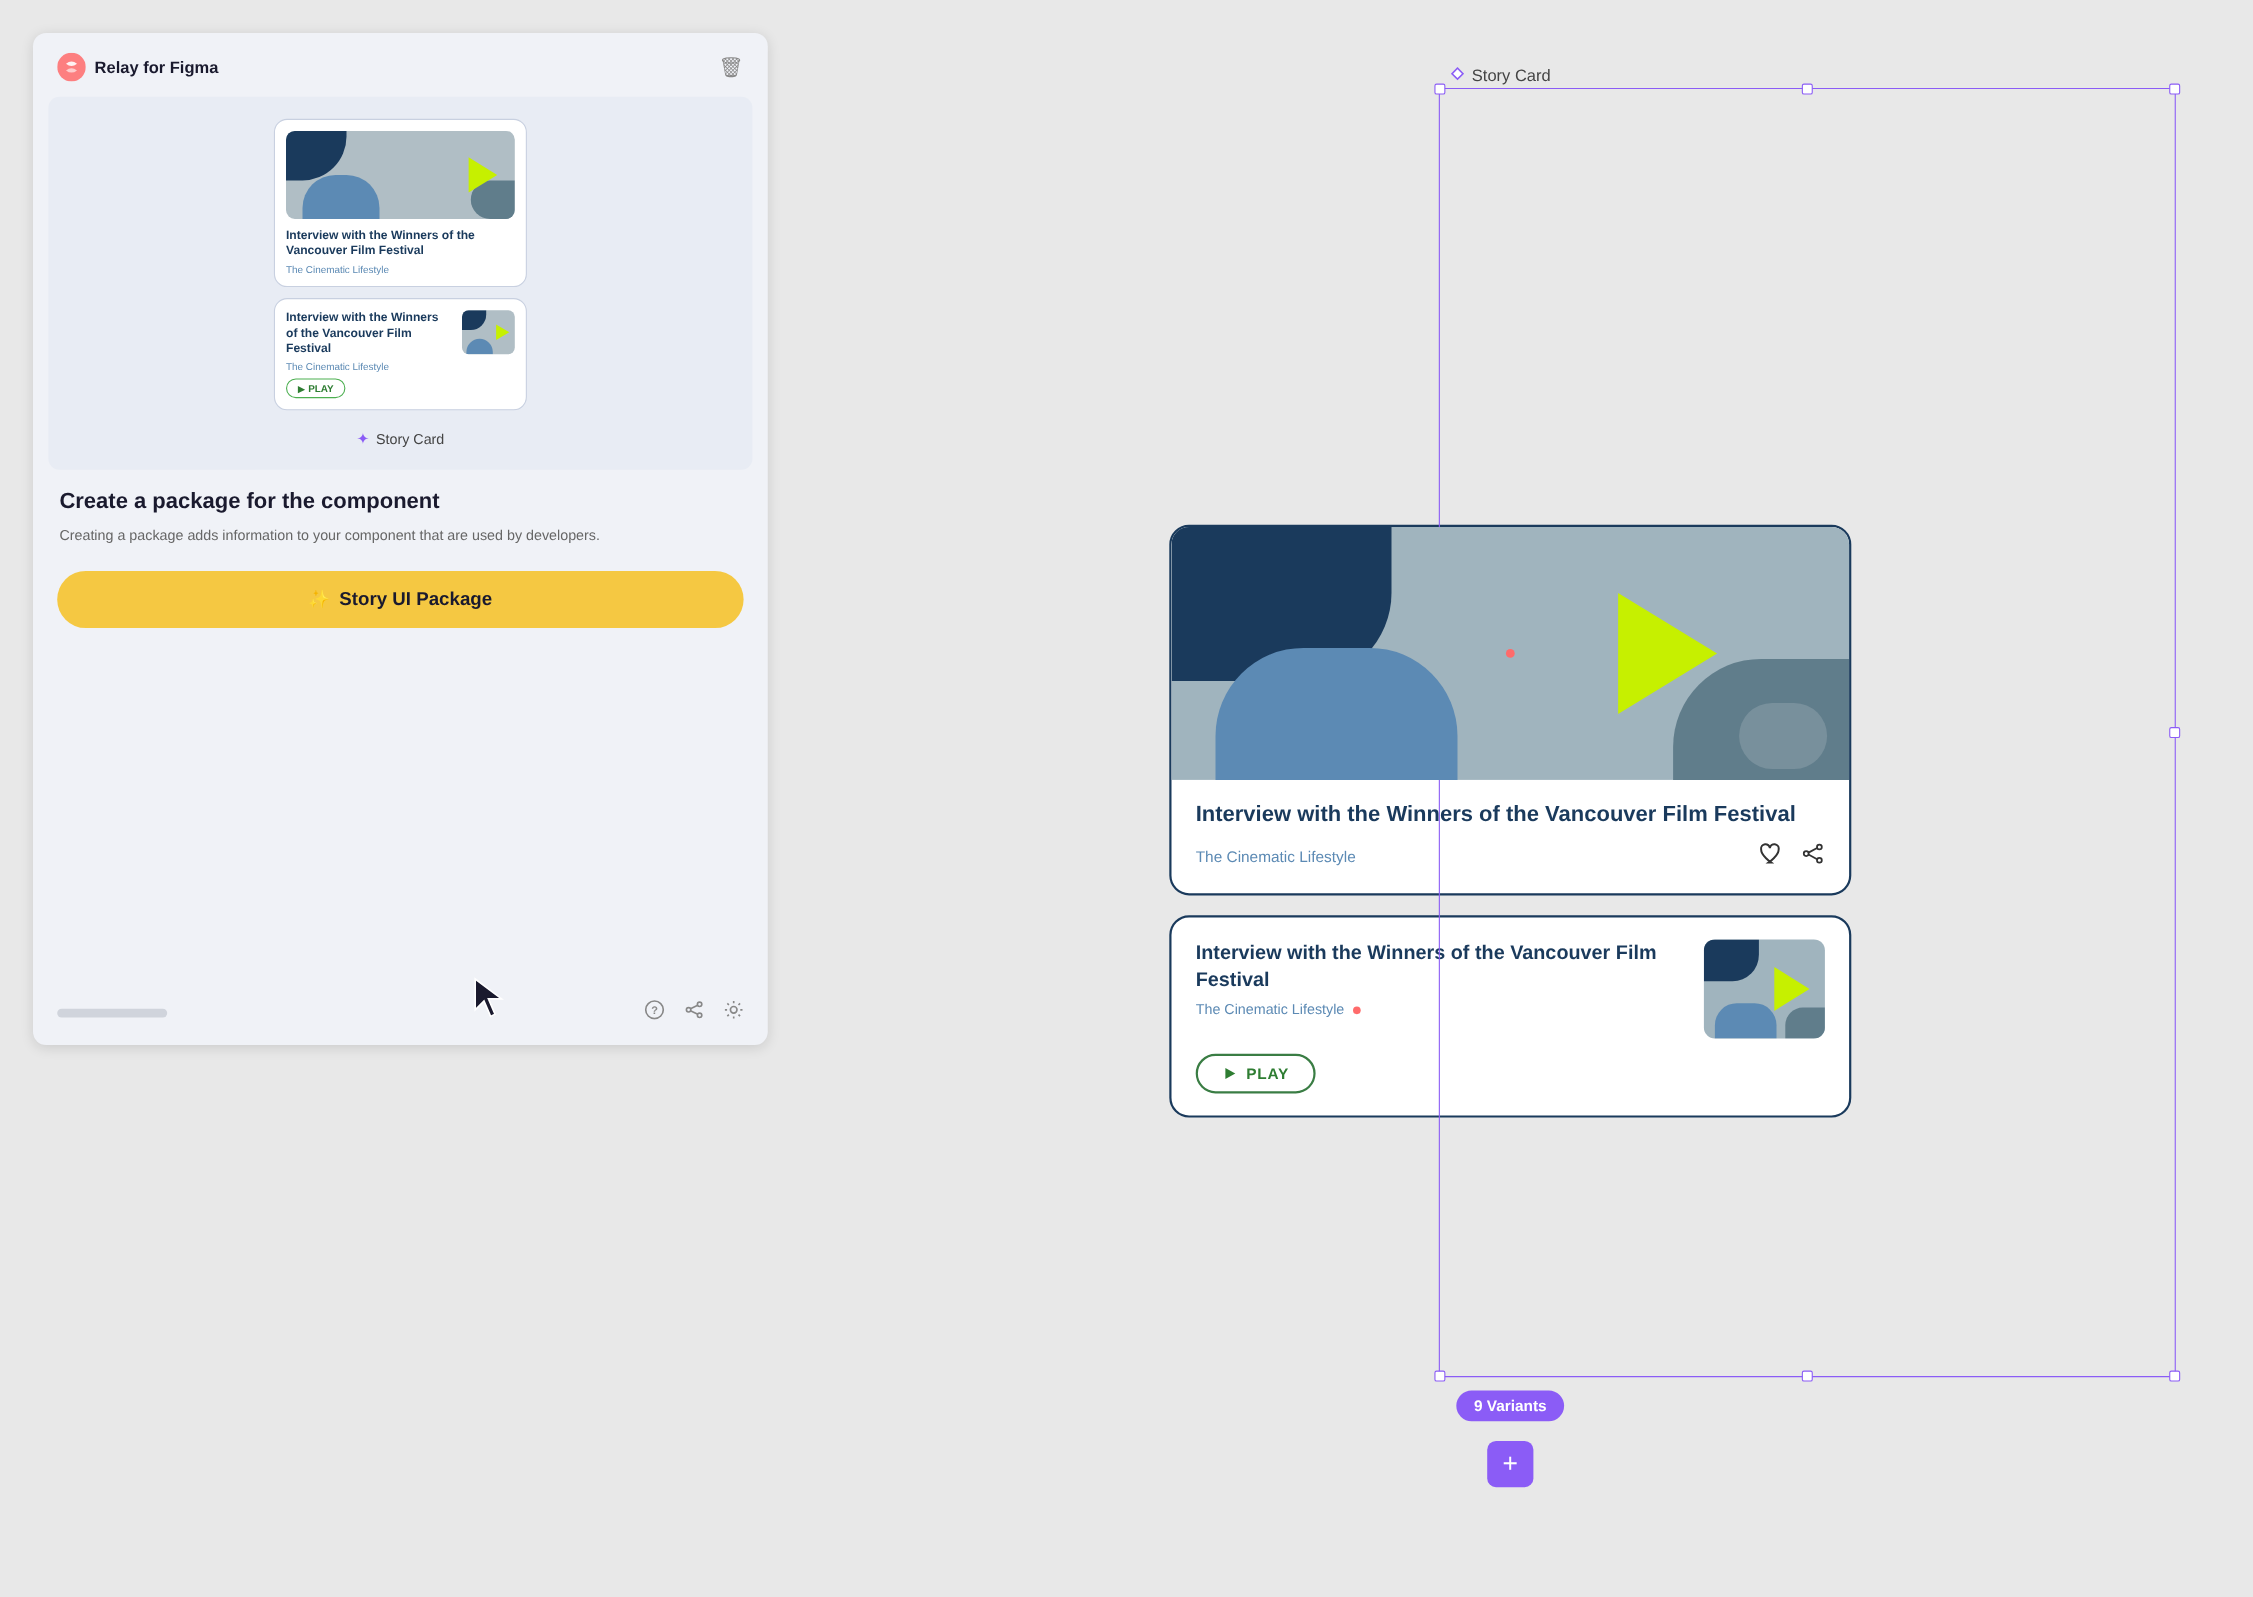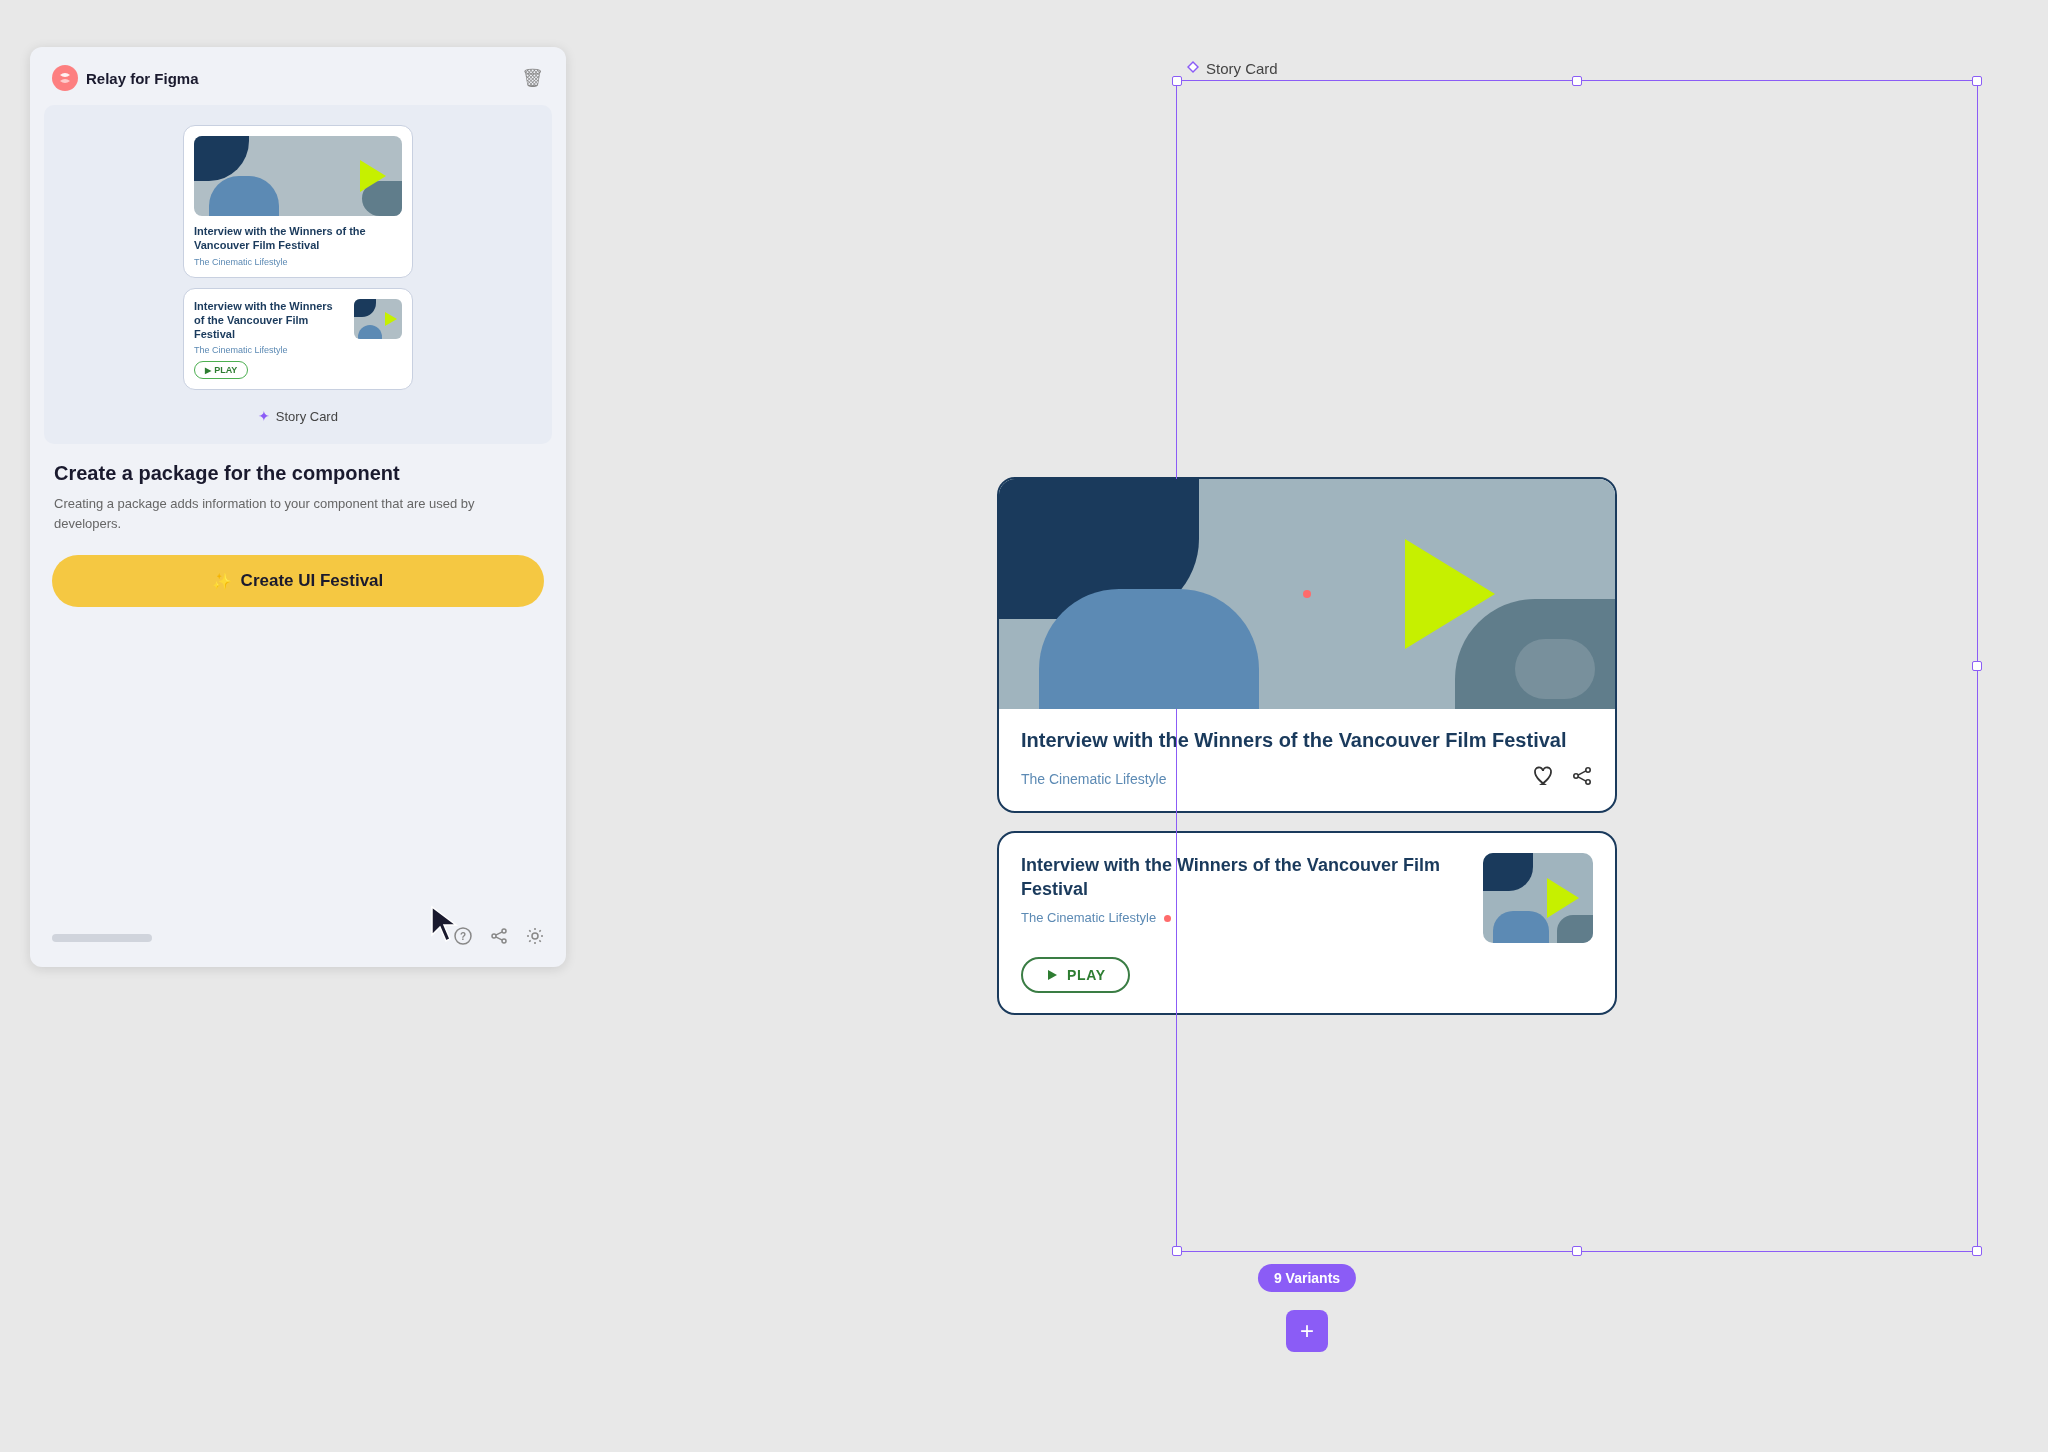--- a/index.html
+++ b/index.html
@@ -7,25 +7,25 @@
       background: #e8e8e8;
       font-family: -apple-system, BlinkMacSystemFont, 'Segoe UI', sans-serif;
       display: flex;
       width: 2048px;
       height: 1452px;
       overflow: hidden;
     }
 
     
     .left-panel {
-      width: 536px;
+      width: 668px;
       height: 920px;
       background: #f0f2f7;
       border-radius: 12px;
-      margin: 47px 0 0 30px;
+      margin: 30px 0 0 30px;
       display: flex;
       flex-direction: column;
       position: relative;
       box-shadow: 0 2px 12px rgba(0,0,0,0.12);
     }
 
     .left-header {
       display: flex;
       align-items: center;
       justify-content: space-between;
@@ -663,21 +663,21 @@
   </div>
 
   <div class="text-section">
     <div class="create-heading">Create a package for the component</div>
     <div class="create-desc">Creating a package adds information to your component that are used by developers.</div>
   </div>
 
   <div class="create-btn-wrapper">
     <button class="create-btn">
       <span class="create-btn-icon">✨</span>
-      <span>Create UI Festival</span>
+      <span>Story UI Package</span>
     </button>
   </div>
 
   <div class="bottom-bar">
     <div class="scroll-track"></div>
     <div class="bottom-icons">
       <span class="bottom-icon">
         <svg width="18" height="18" viewBox="0 0 18 18" fill="none">
           <circle cx="9" cy="9" r="8" stroke="#888" stroke-width="1.5"></circle>
           <text x="9" y="13" text-anchor="middle" fill="#888" font-size="10" font-weight="600">?</text>

